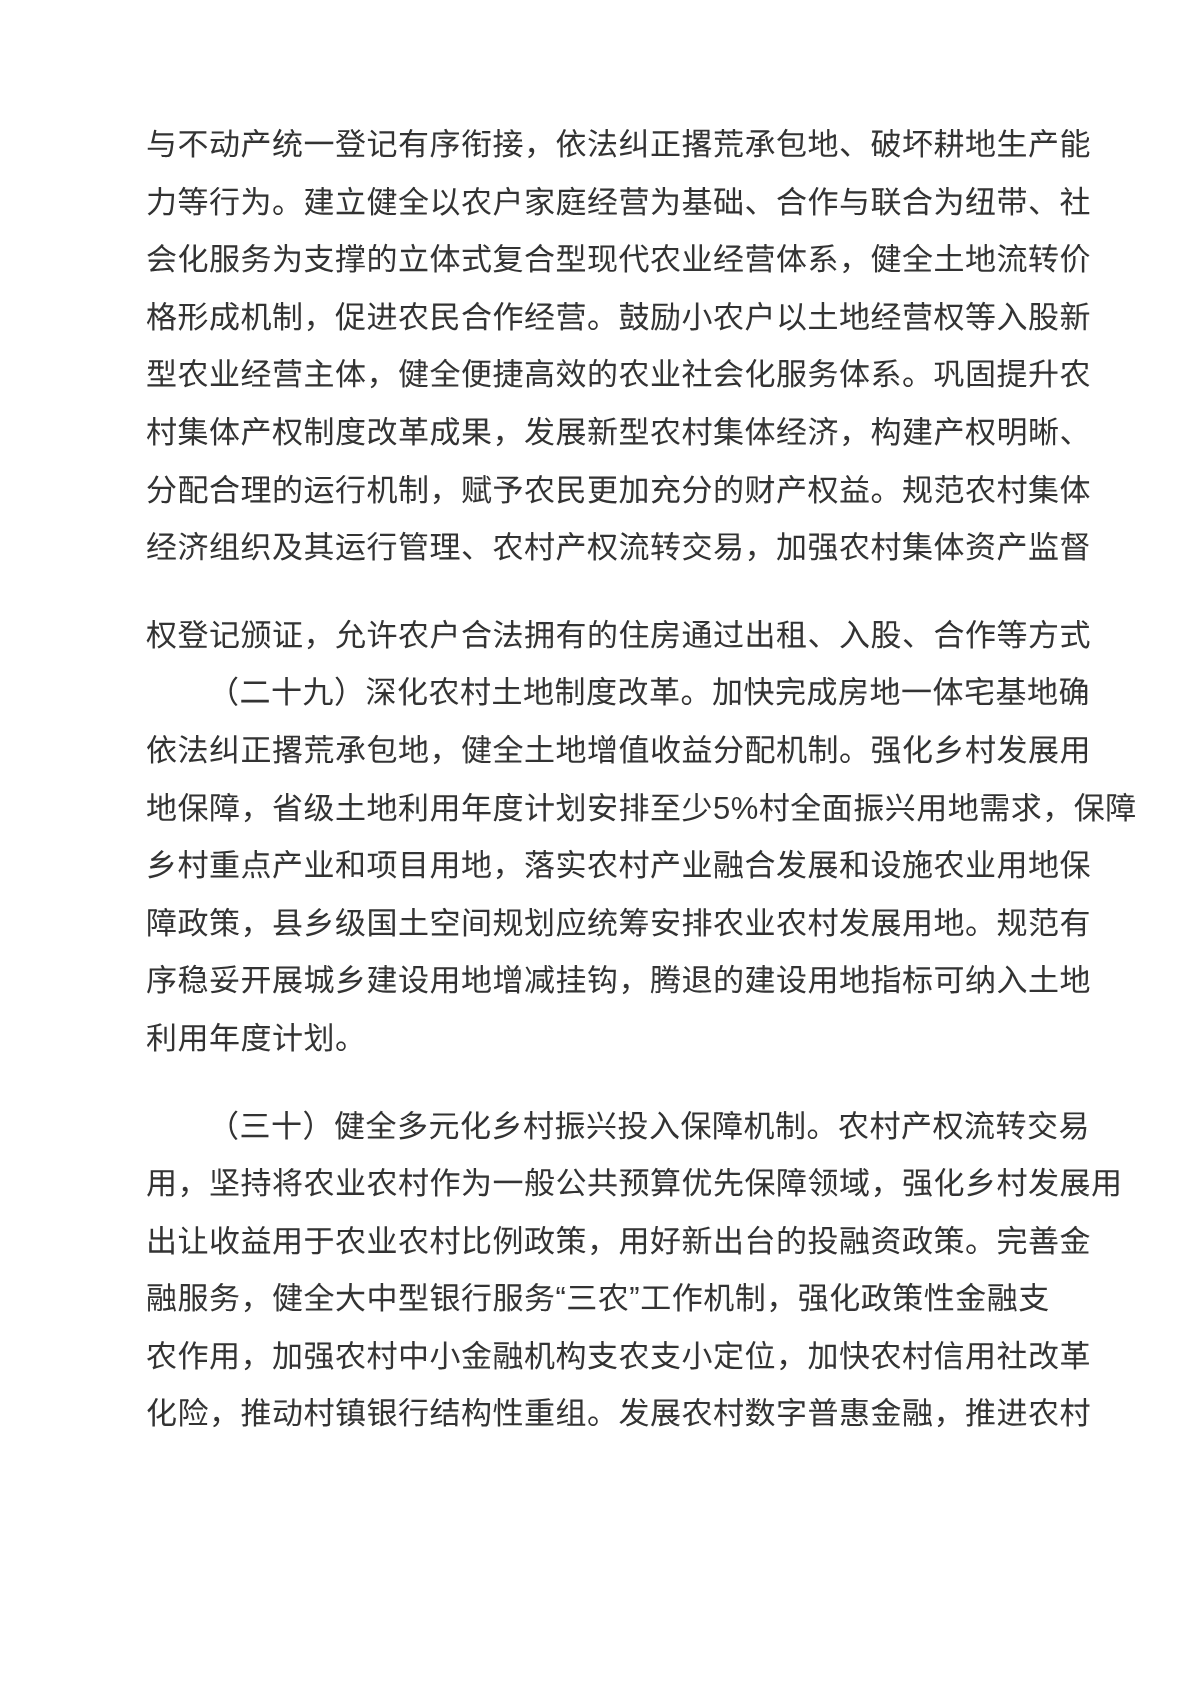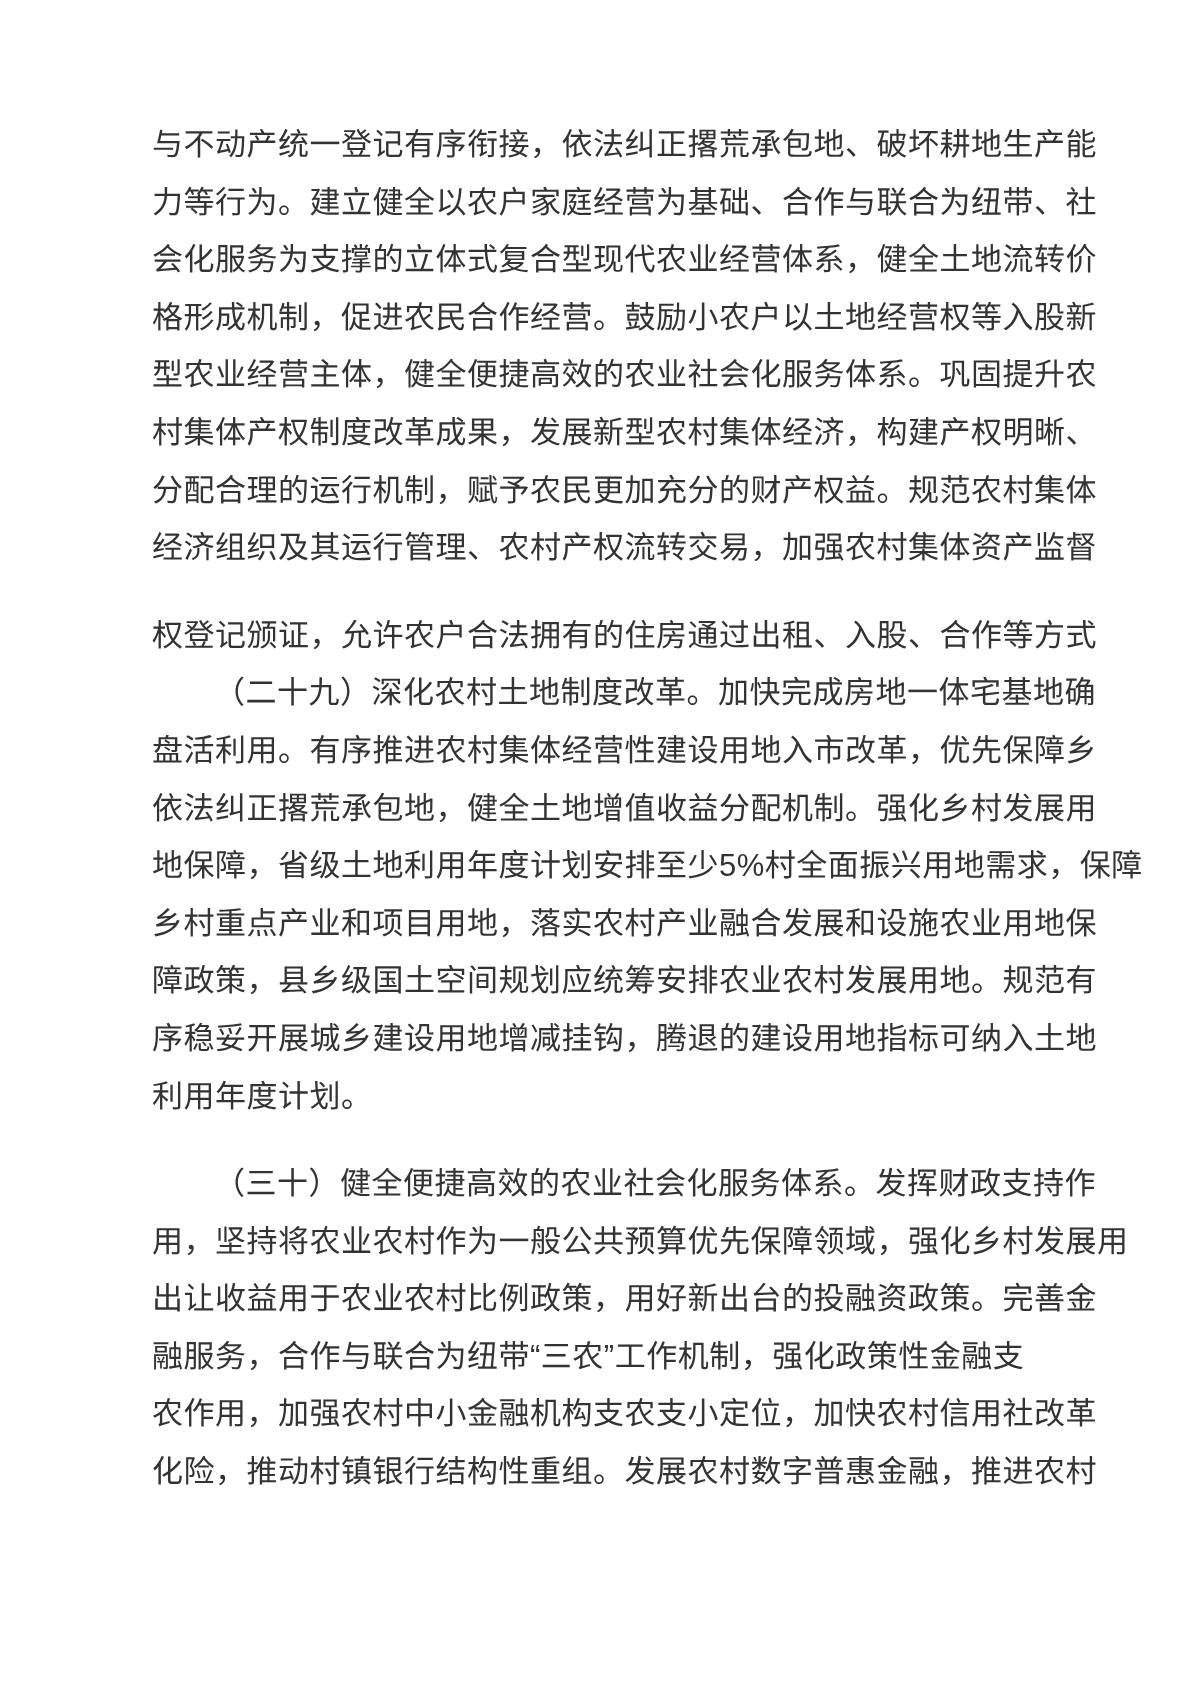--- a/index.html
+++ b/index.html
@@ -10,21 +10,21 @@
   .page {
     position: relative;
     width: 1200px;
     height: 1698px;
     background: #ffffff;
     overflow: hidden;
     font-family: "Liberation Sans", "DejaVu Sans", sans-serif;
   }
   .text-block {
     position: absolute;
-    left: 152px;
+    left: 146px;
     top: 116px;
     width: 950px;
     color: #333333;
     font-size: 31px;
     font-weight: 400;
     line-height: 57.6px;
     letter-spacing: 0.5px;
   }
   .paragraph {
     margin: 0;
@@ -53,30 +53,29 @@
         <div class="text-line">会化服务为支撑的立体式复合型现代农业经营体系，健全土地流转价</div>
         <div class="text-line">格形成机制，促进农民合作经营。鼓励小农户以土地经营权等入股新</div>
         <div class="text-line">型农业经营主体，健全便捷高效的农业社会化服务体系。巩固提升农</div>
         <div class="text-line">村集体产权制度改革成果，发展新型农村集体经济，构建产权明晰、</div>
         <div class="text-line">分配合理的运行机制，赋予农民更加充分的财产权益。规范农村集体</div>
         <div class="text-line">经济组织及其运行管理、农村产权流转交易，加强农村集体资产监督</div>
       </div>
       <div class="paragraph">
         <div class="text-line">权登记颁证，允许农户合法拥有的住房通过出租、入股、合作等方式</div>
         <div class="text-line indent">（二十九）深化农村土地制度改革。加快完成房地一体宅基地确</div>
-        <div class="text-line">盘活利用。有序推进农村集体经营性建设用地入市改革，优先保障乡</div>
         <div class="text-line">依法纠正撂荒承包地，健全土地增值收益分配机制。强化乡村发展用</div>
         <div class="text-line">地保障，省级土地利用年度计划安排至少5%村全面振兴用地需求，保障</div>
         <div class="text-line">乡村重点产业和项目用地，落实农村产业融合发展和设施农业用地保</div>
         <div class="text-line">障政策，县乡级国土空间规划应统筹安排农业农村发展用地。规范有</div>
         <div class="text-line">序稳妥开展城乡建设用地增减挂钩，腾退的建设用地指标可纳入土地</div>
         <div class="text-line">利用年度计划。</div>
       </div>
       <div class="paragraph">
-        <div class="text-line indent">（三十）健全便捷高效的农业社会化服务体系。发挥财政支持作</div>
+        <div class="text-line indent">（三十）健全多元化乡村振兴投入保障机制。农村产权流转交易</div>
         <div class="text-line">用，坚持将农业农村作为一般公共预算优先保障领域，强化乡村发展用</div>
         <div class="text-line">出让收益用于农业农村比例政策，用好新出台的投融资政策。完善金</div>
-        <div class="text-line">融服务，合作与联合为纽带“三农”工作机制，强化政策性金融支</div>
+        <div class="text-line">融服务，健全大中型银行服务“三农”工作机制，强化政策性金融支</div>
         <div class="text-line">农作用，加强农村中小金融机构支农支小定位，加快农村信用社改革</div>
         <div class="text-line">化险，推动村镇银行结构性重组。发展农村数字普惠金融，推进农村</div>
       </div>
     </div>
 </div>
 
 </body></html>

